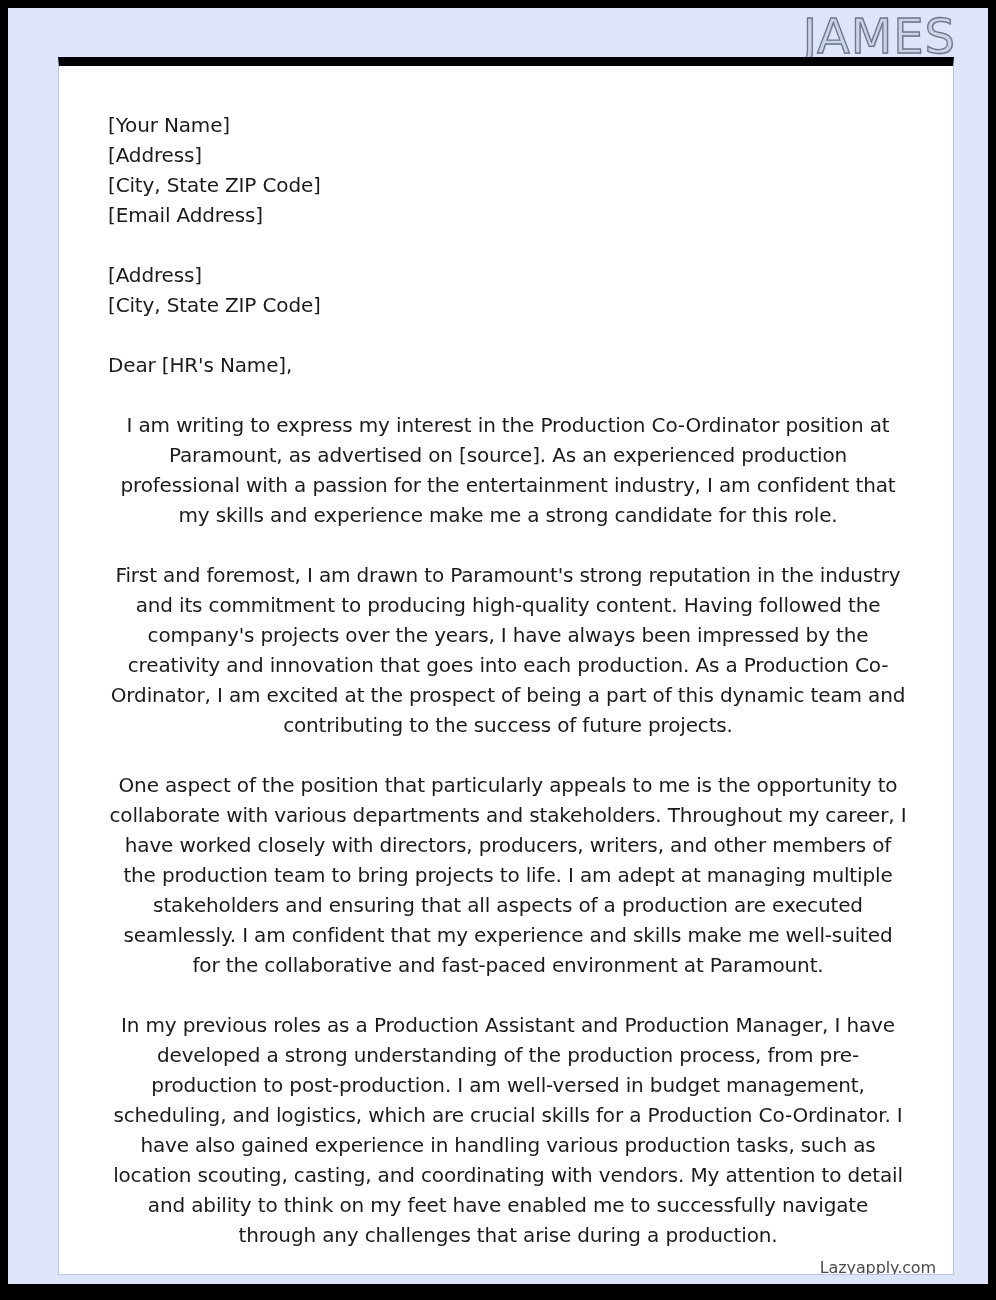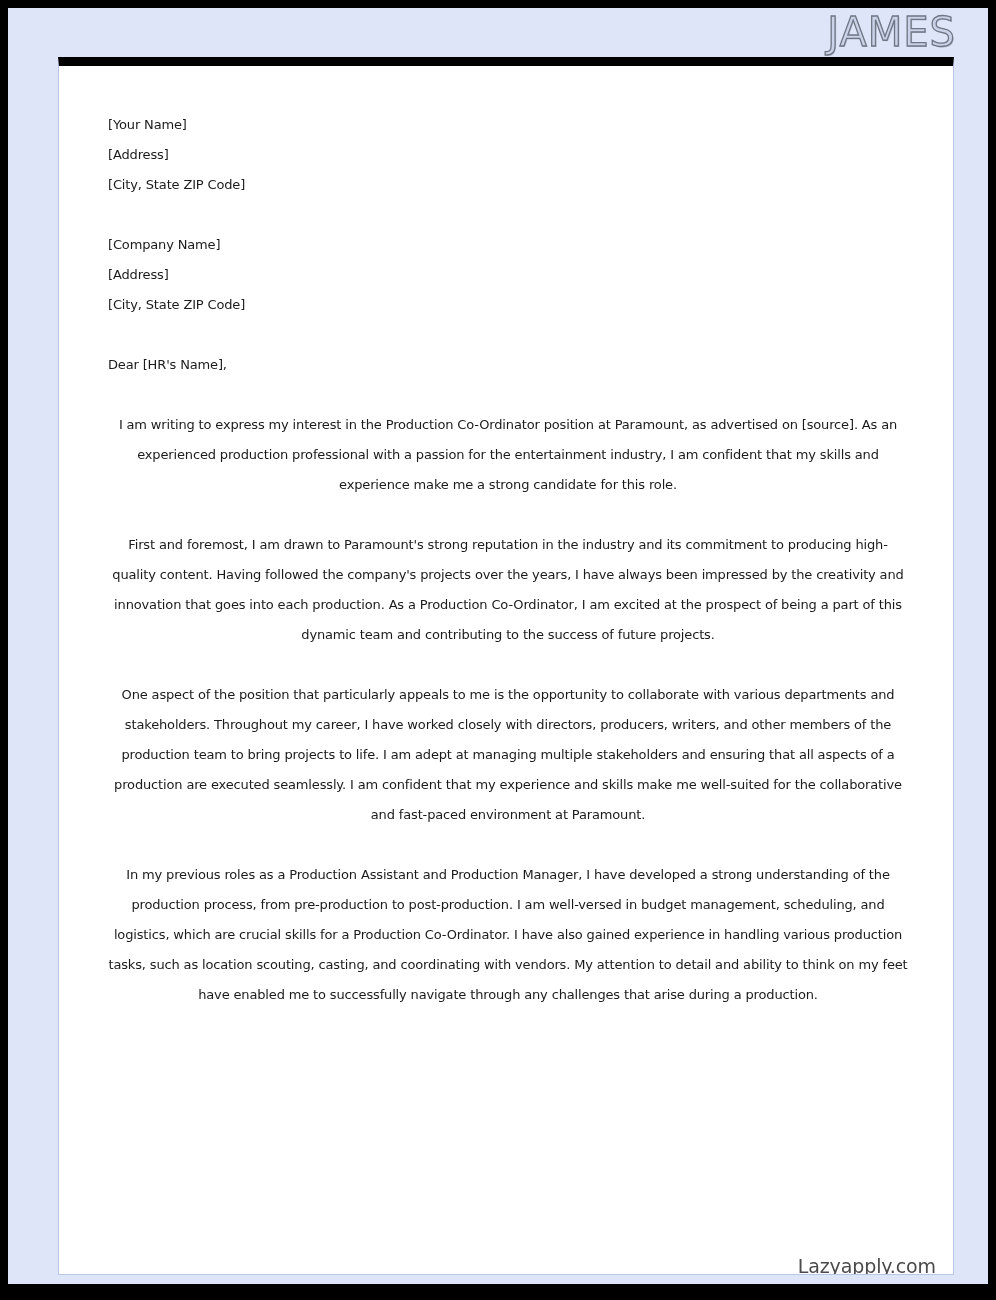--- a/index.html
+++ b/index.html
@@ -41,21 +41,21 @@
     top: 8px;
     width: 980px;
     height: 42px;
     box-sizing: border-box;
   }
   #brand-wordmark {
     position: absolute;
     right: 40px;
     top: -4px;
     font-family: "DejaVu Sans", sans-serif;
-    font-size: 40px;
+    font-size: 48px;
     font-weight: 400;
     letter-spacing: 1px;
     line-height: 1;
     color: #c9d2e8;
     -webkit-text-stroke: 1.3px #6f7684;
     text-shadow: 1px 1px 0 rgba(120,128,142,0.35);
     white-space: nowrap;
   }
 
   
@@ -77,21 +77,21 @@
   #letter-body {
     position: absolute;
     left: 49px;
     top: 44px;
     width: 800px;
   }
 
   .letter-line,
   .letter-paragraph {
     font-family: "DejaVu Sans", sans-serif;
-    font-size: 13px;
+    font-size: 20px;
     line-height: 30px;
     color: #1b1b1b;
     margin: 0;
     letter-spacing: -0.15px;
   }
 
   .address-block {
     margin: 0 0 30px 0;
   }
   .letter-salutation {
@@ -101,21 +101,21 @@
     margin: 0 0 30px 0;
     text-align: center;
   }
 
   
   #watermark {
     position: absolute;
     right: 17px;
     bottom: -3px;
     font-family: "DejaVu Sans", sans-serif;
-    font-size: 19px;
+    font-size: 16px;
     color: #4a4a4a;
     letter-spacing: -0.1px;
     white-space: nowrap;
   }
 </style>
 </head>
 <body>
 
 <div id="app-frame">
 
@@ -126,24 +126,24 @@
     </div>
 
     <div id="document-page">
 
       <div id="letter-body">
 
         <div class="address-block">
           <div class="letter-line">[Your Name]</div>
           <div class="letter-line">[Address]</div>
           <div class="letter-line">[City, State ZIP Code]</div>
+          <div class="letter-line">[Email Address]</div>
         </div>
 
         <div class="address-block">
-          <div class="letter-line">[Company Name]</div>
           <div class="letter-line">[Address]</div>
           <div class="letter-line">[City, State ZIP Code]</div>
         </div>
 
         <div class="letter-line letter-salutation">Dear [HR's Name],</div>
 
         <p class="letter-paragraph">I am writing to express my interest in the Production Co-Ordinator position at Paramount, as advertised on [source]. As an experienced production professional with a passion for the entertainment industry, I am confident that my skills and experience make me a strong candidate for this role.</p>
         <p class="letter-paragraph">First and foremost, I am drawn to Paramount's strong reputation in the industry and its commitment to producing high-quality content. Having followed the company's projects over the years, I have always been impressed by the creativity and innovation that goes into each production. As a Production Co-Ordinator, I am excited at the prospect of being a part of this dynamic team and contributing to the success of future projects.</p>
         <p class="letter-paragraph">One aspect of the position that particularly appeals to me is the opportunity to collaborate with various departments and stakeholders. Throughout my career, I have worked closely with directors, producers, writers, and other members of the production team to bring projects to life. I am adept at managing multiple stakeholders and ensuring that all aspects of a production are executed seamlessly. I am confident that my experience and skills make me well-suited for the collaborative and fast-paced environment at Paramount.</p>
         <p class="letter-paragraph">In my previous roles as a Production Assistant and Production Manager, I have developed a strong understanding of the production process, from pre-production to post-production. I am well-versed in budget management, scheduling, and logistics, which are crucial skills for a Production Co-Ordinator. I have also gained experience in handling various production tasks, such as location scouting, casting, and coordinating with vendors. My attention to detail and ability to think on my feet have enabled me to successfully navigate through any challenges that arise during a production.</p>

